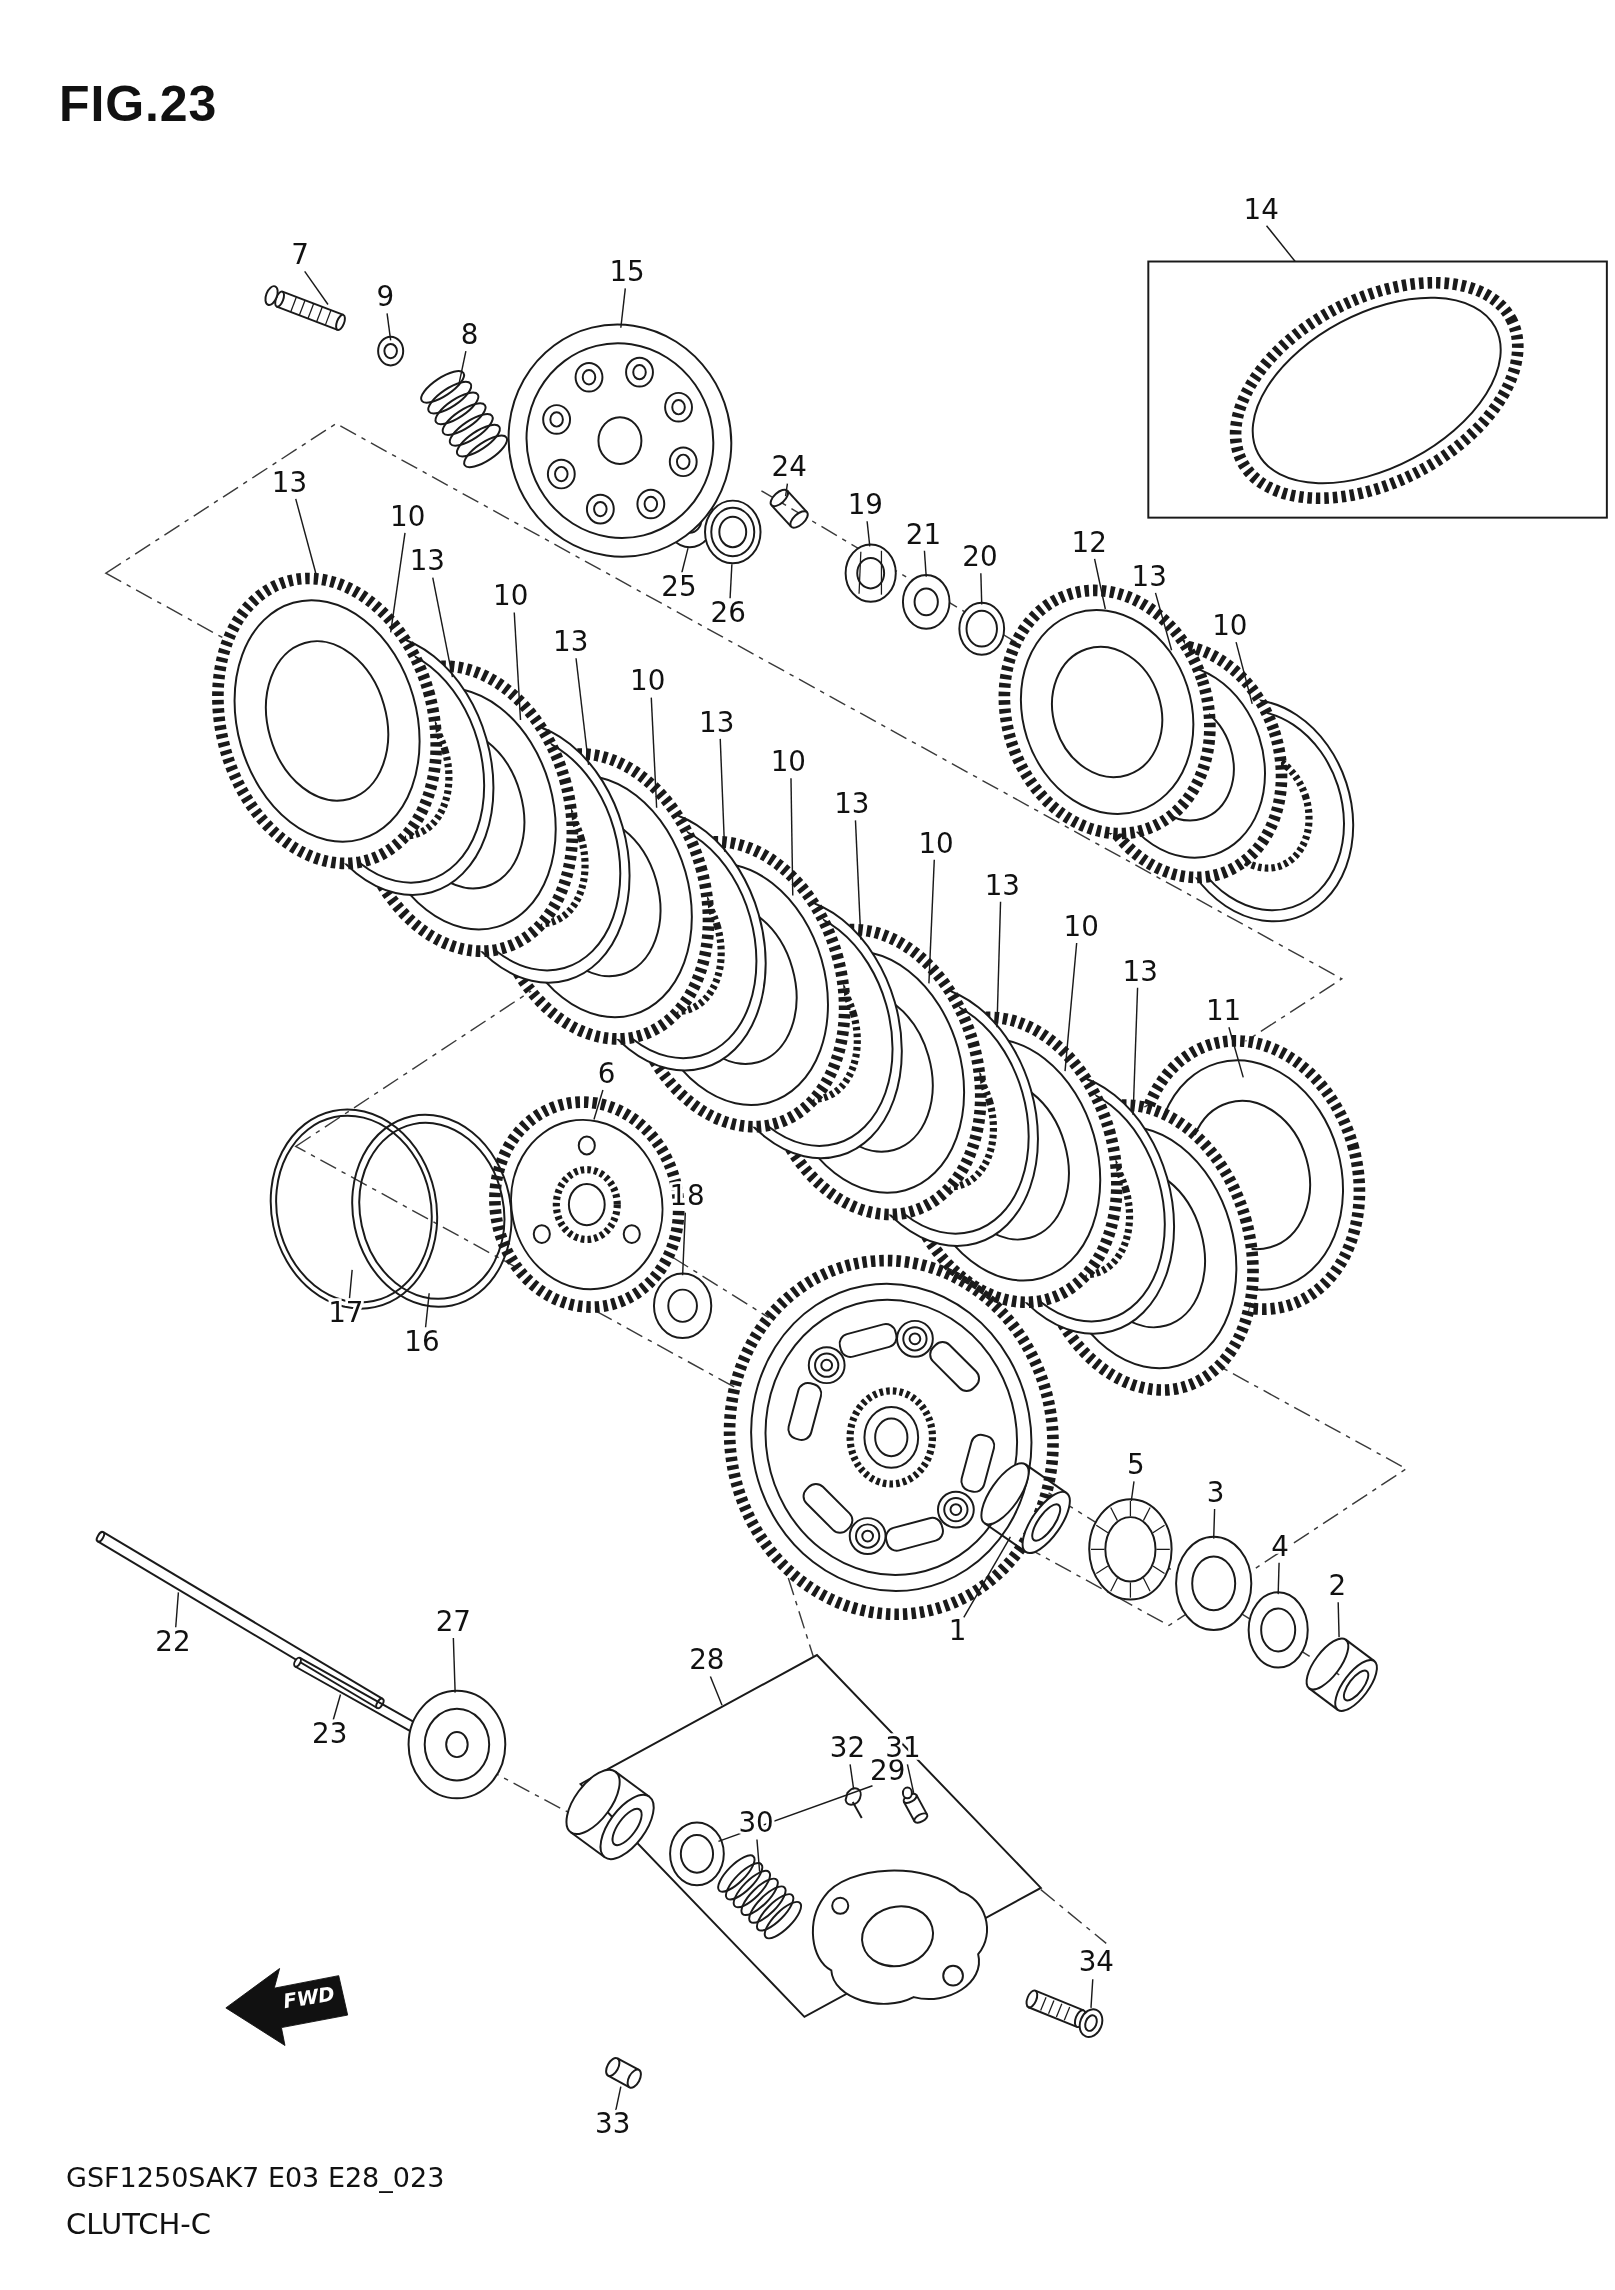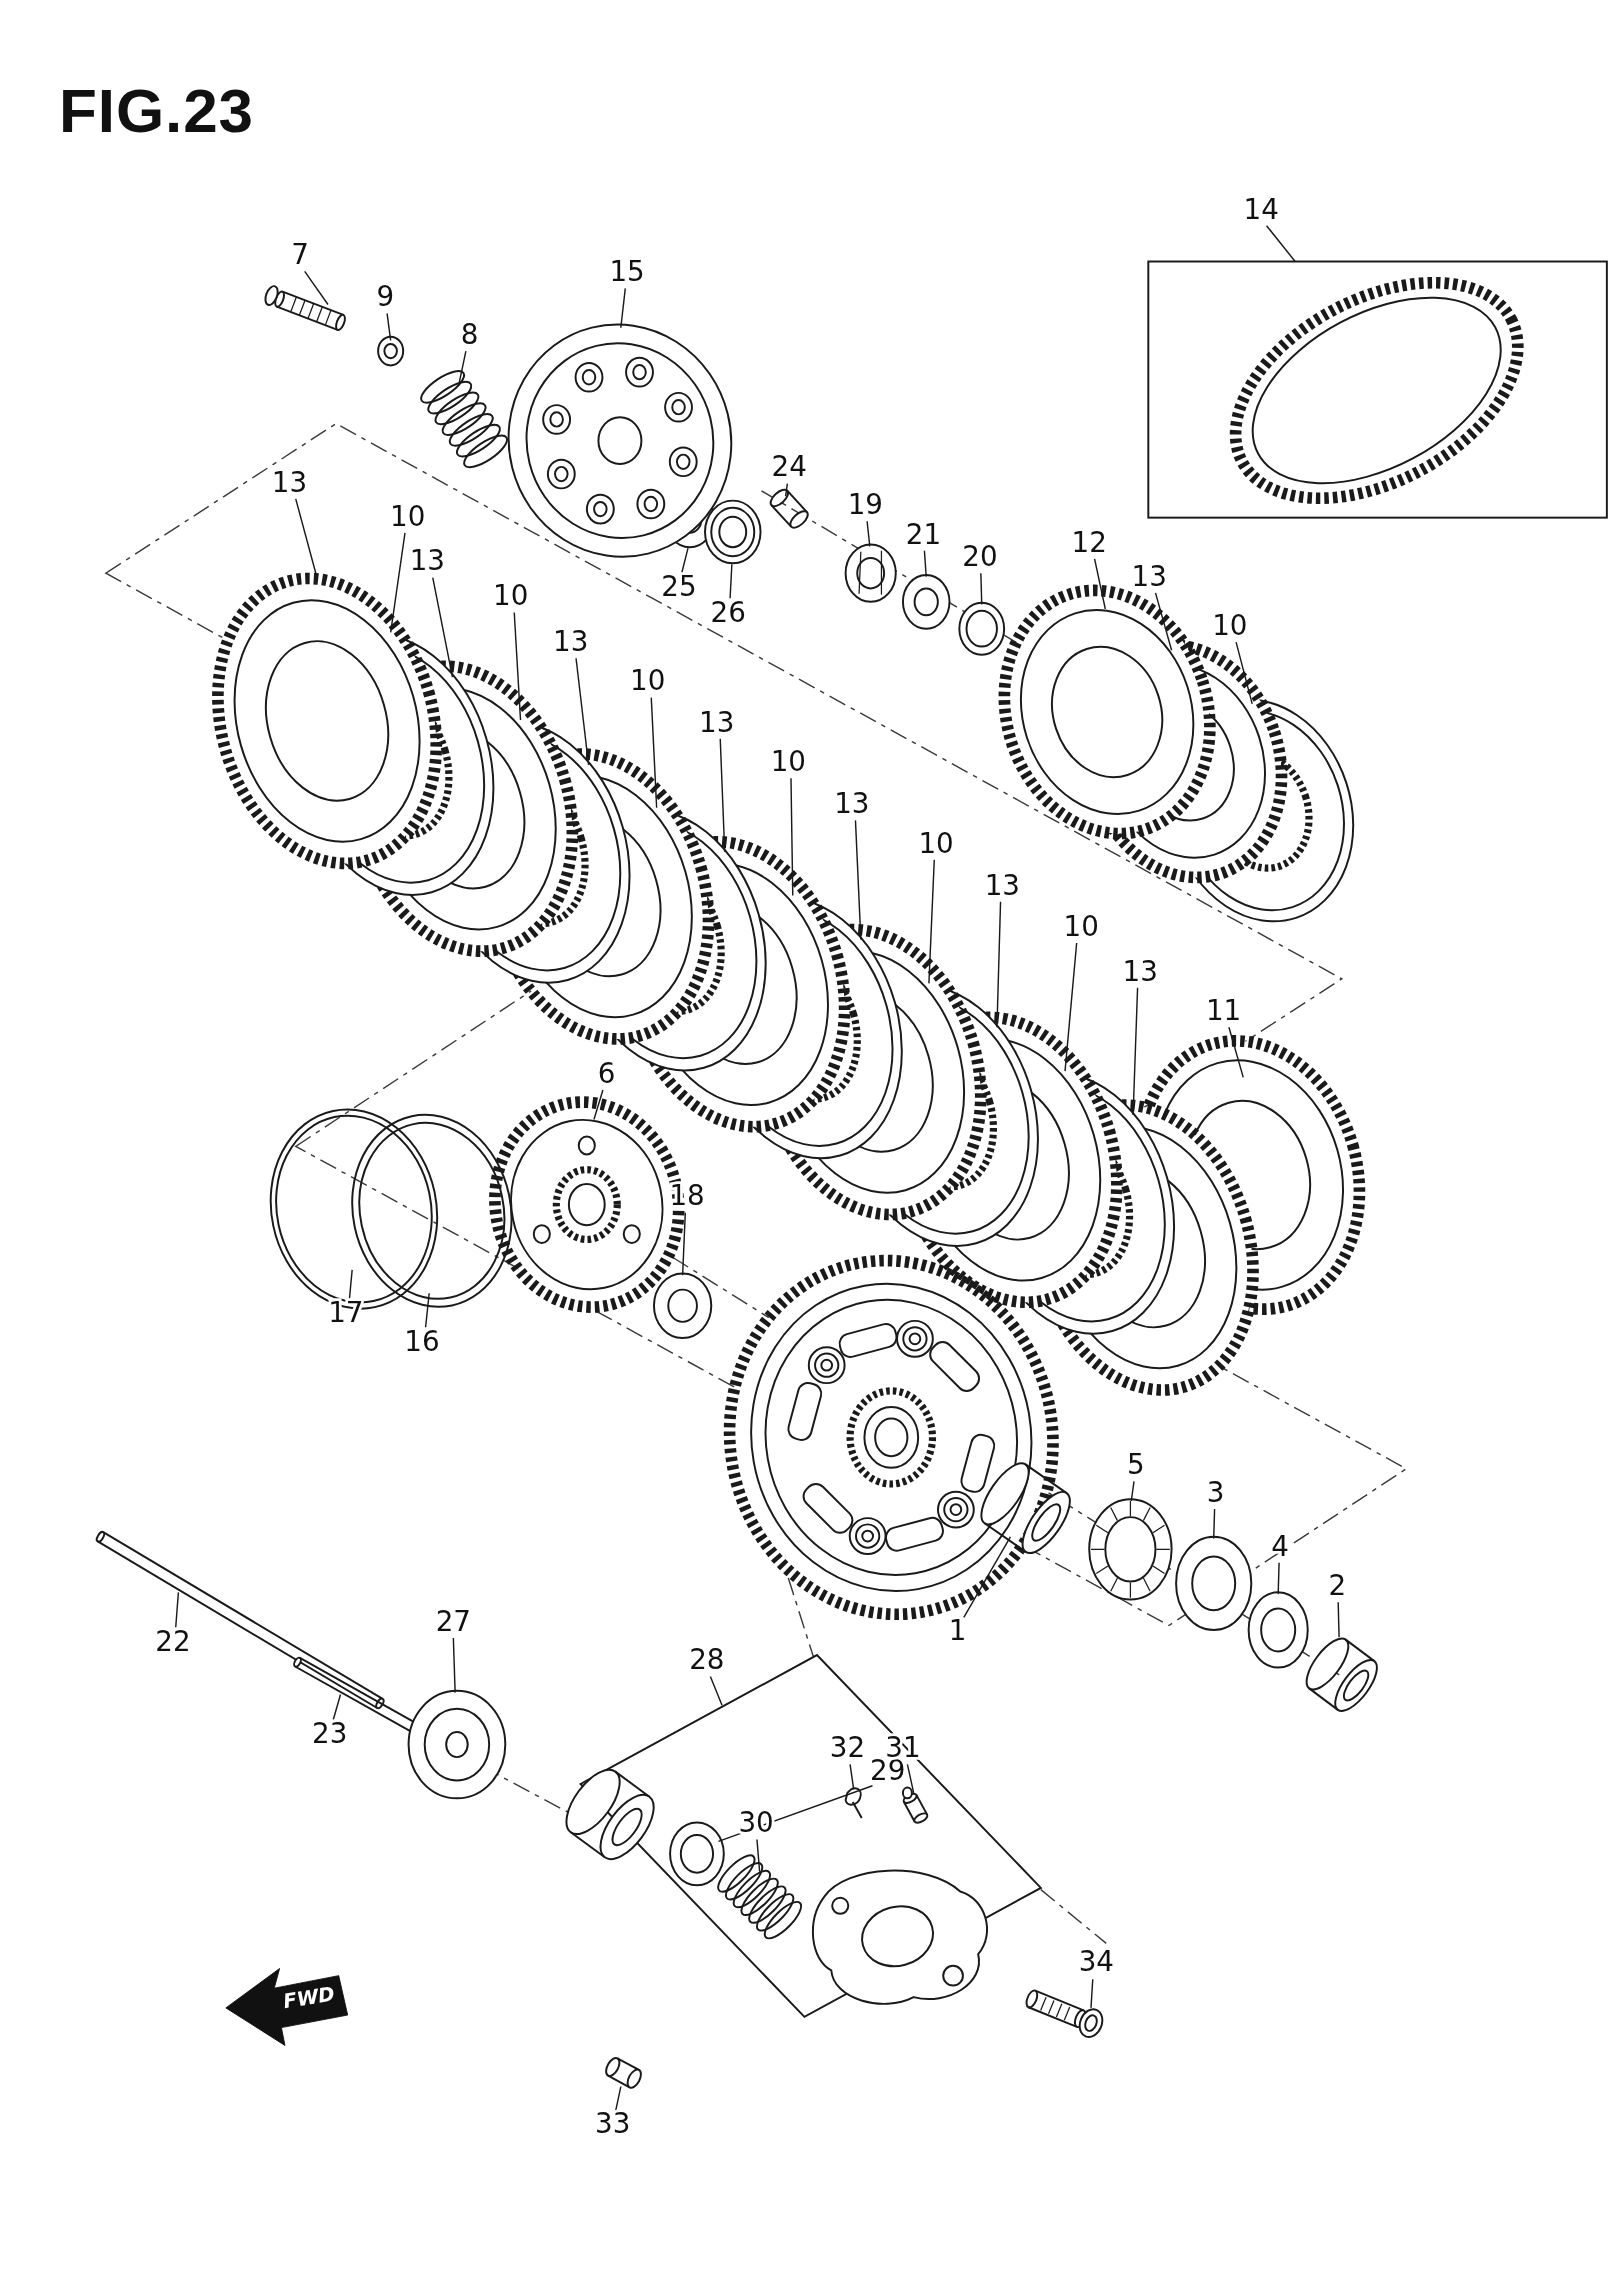--- a/index.html
+++ b/index.html
@@ -1,18 +1,18 @@
 <!DOCTYPE html>
 <html style="font-size:14.3px"><head>
 <meta charset="utf-8">
 <style>
   html,body{margin:0;padding:0;background:#e8e8e8;}
   .page{position:relative;width:1616px;height:2290px;background:#ffffff;overflow:hidden;
         font-family:"Liberation Sans",sans-serif;}
-  .fig-title{position:absolute;left:59px;top:75px;font-size:62px;font-weight:bold;color:#111;
+  .fig-title{position:absolute;left:59px;top:75px;font-size:50px;font-weight:bold;color:#111;
              letter-spacing:0.9px;}
   .footer{position:absolute;left:66px;top:2162px;color:#111;}
   .footer-code{font-size:27px;font-family:"DejaVu Sans",sans-serif;}
   .footer-caption{font-size:29px;margin-top:14.3px;font-family:"DejaVu Sans",sans-serif;}
   svg{position:absolute;left:0;top:0;}
   .ln{fill:none;stroke:#1a1a1a;stroke-width:2.2;}
   .fw{fill:#ffffff;stroke:#1a1a1a;stroke-width:2.2;}
   .teeth{fill:#ffffff;stroke:#1a1a1a;stroke-width:13;stroke-dasharray:5 4.5;}
   .teeth-s{fill:none;stroke:#1a1a1a;stroke-width:8;stroke-dasharray:4 3.5;}
   .dash{fill:none;stroke:#3a3a3a;stroke-width:1.6;stroke-dasharray:20 7 5 7;}
@@ -377,14 +377,18 @@
         <text x="789" y="1864" class="lbl">28</text>
         <text x="991" y="1987" class="lbl">29</text>
         <text x="844" y="2046" class="lbl">30</text>
         <text x="946" y="1962" class="lbl">32</text>
         <text x="1008" y="1962" class="lbl">31</text>
         <text x="1224" y="2201" class="lbl">34</text>
         <text x="684" y="2382" class="lbl">33</text>
       </g>
   </svg>
 
+  <div class="footer">
+    <div class="footer-code">GSF1250SAK7 E03 E28_023</div>
+    <div class="footer-caption">CLUTCH-C</div>
+  </div>
 </div>
 
 
 </body></html>

